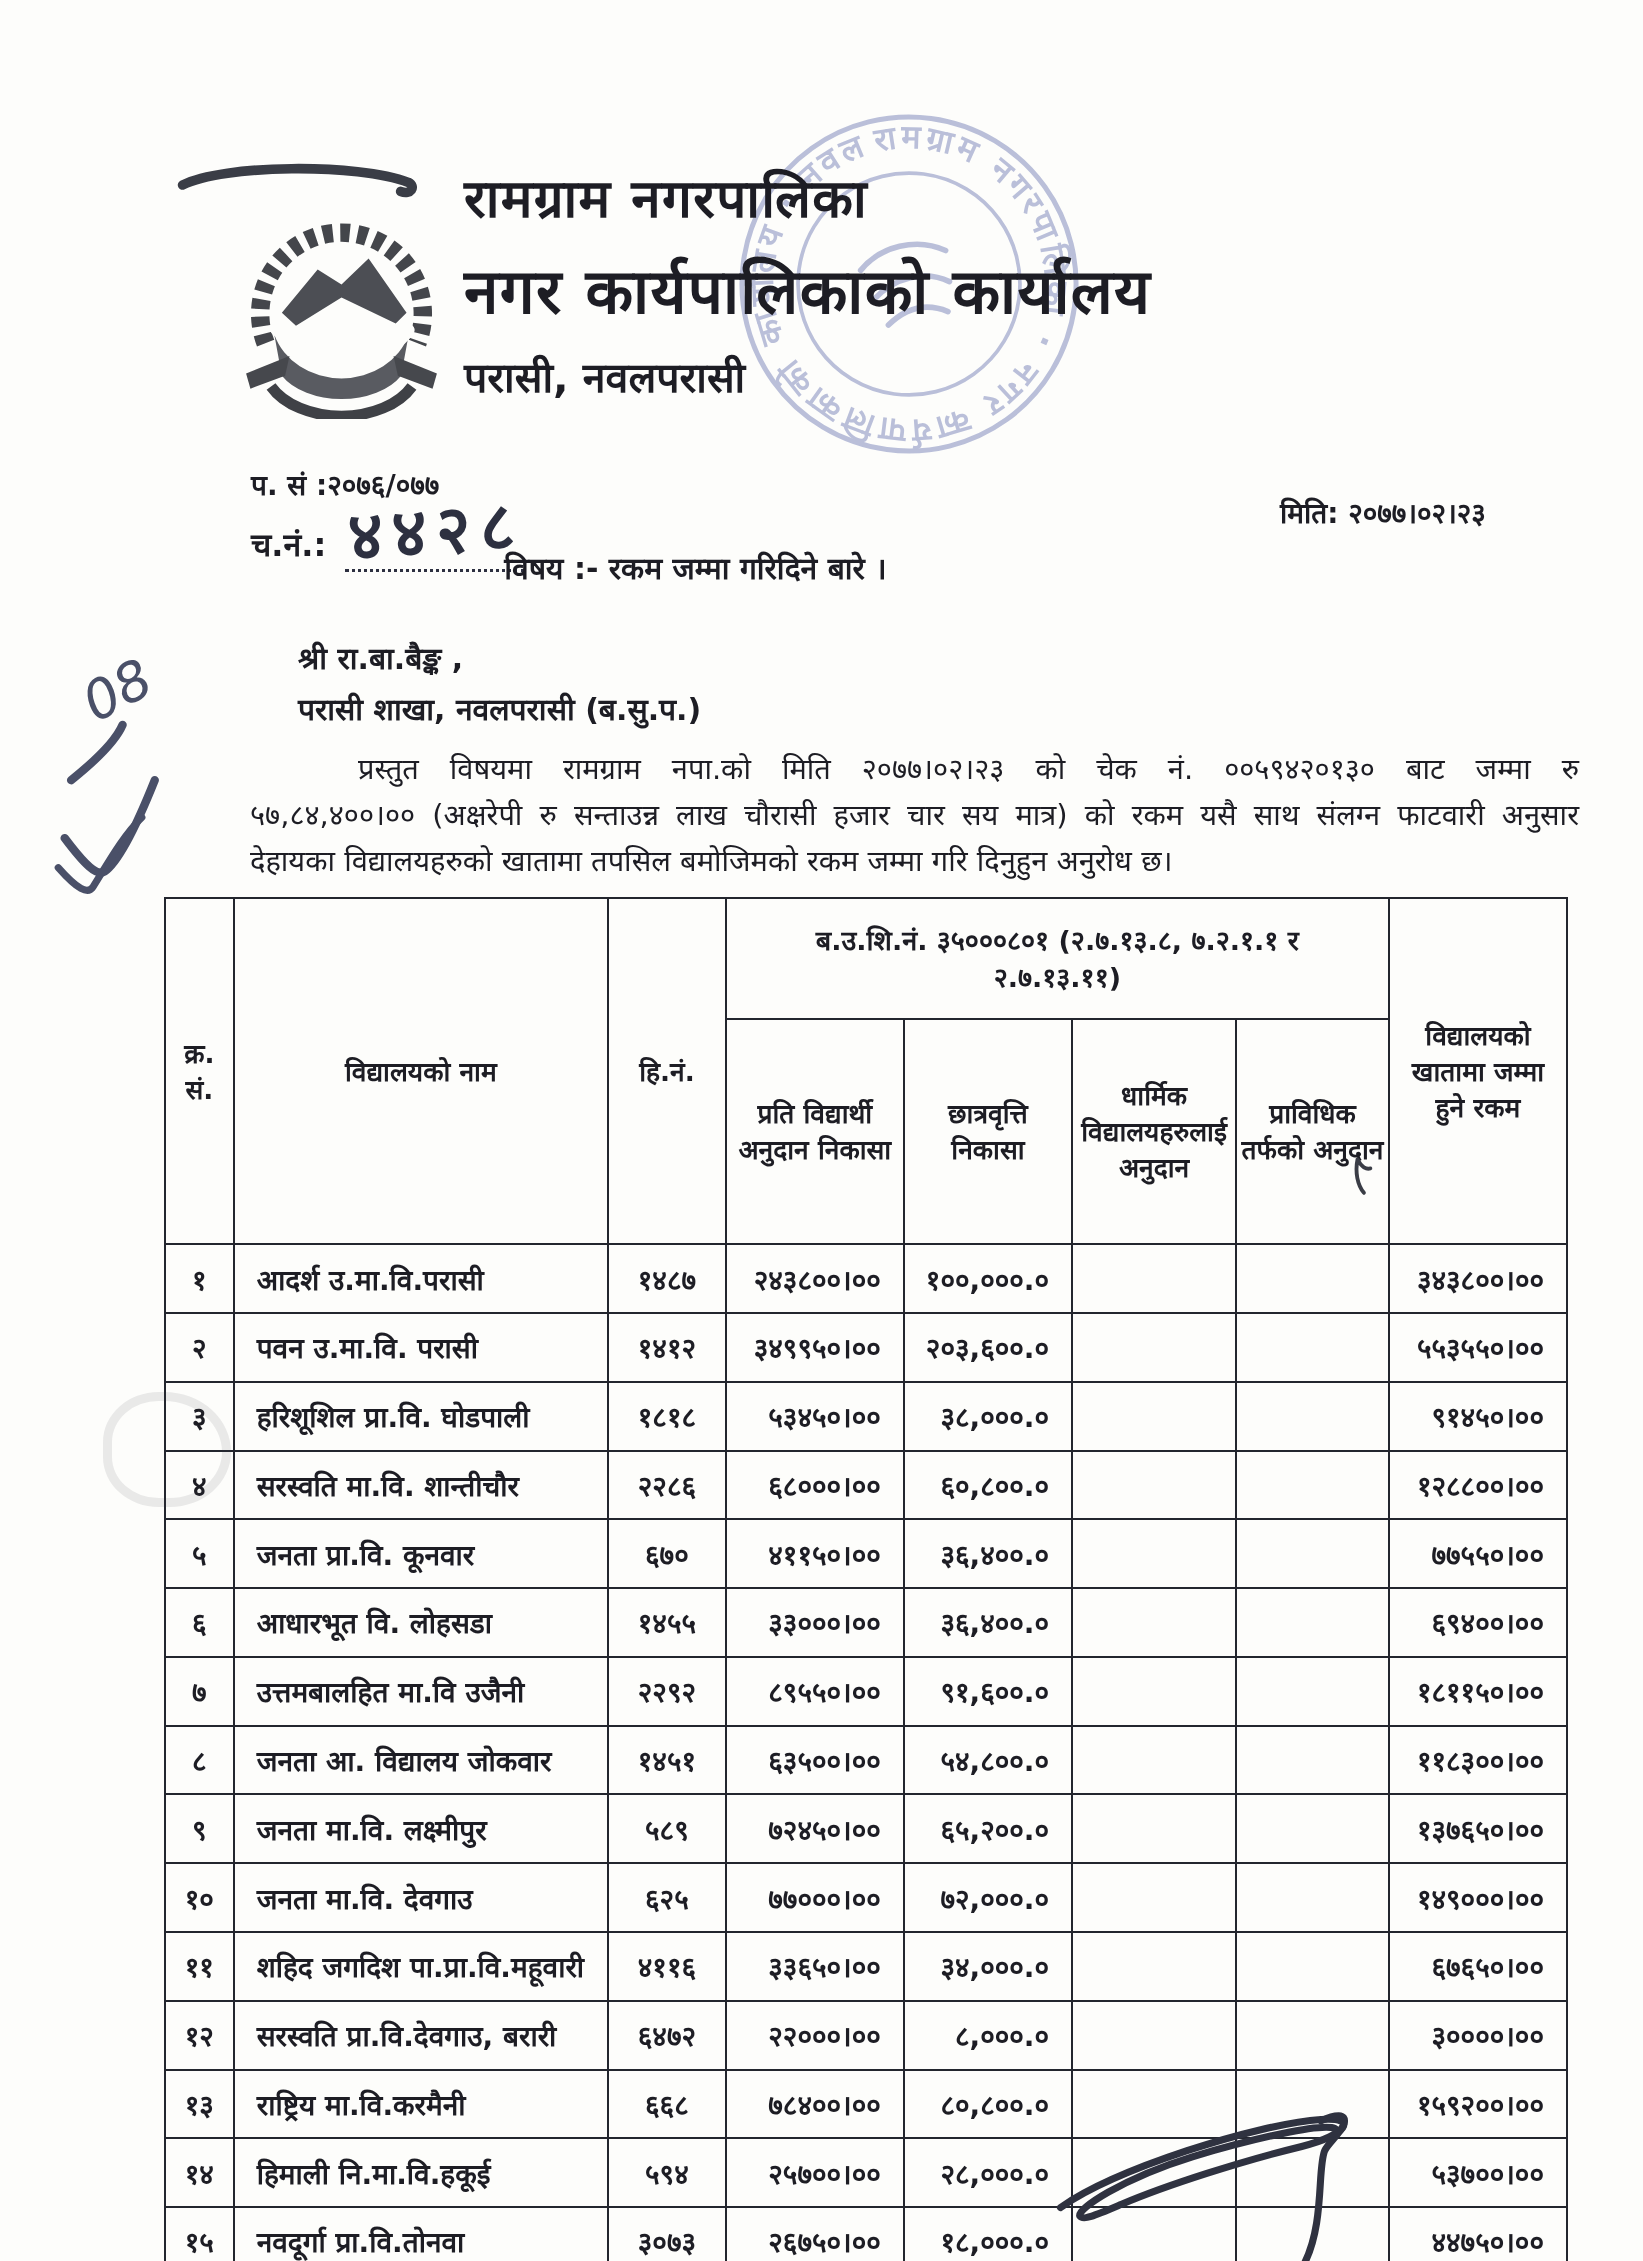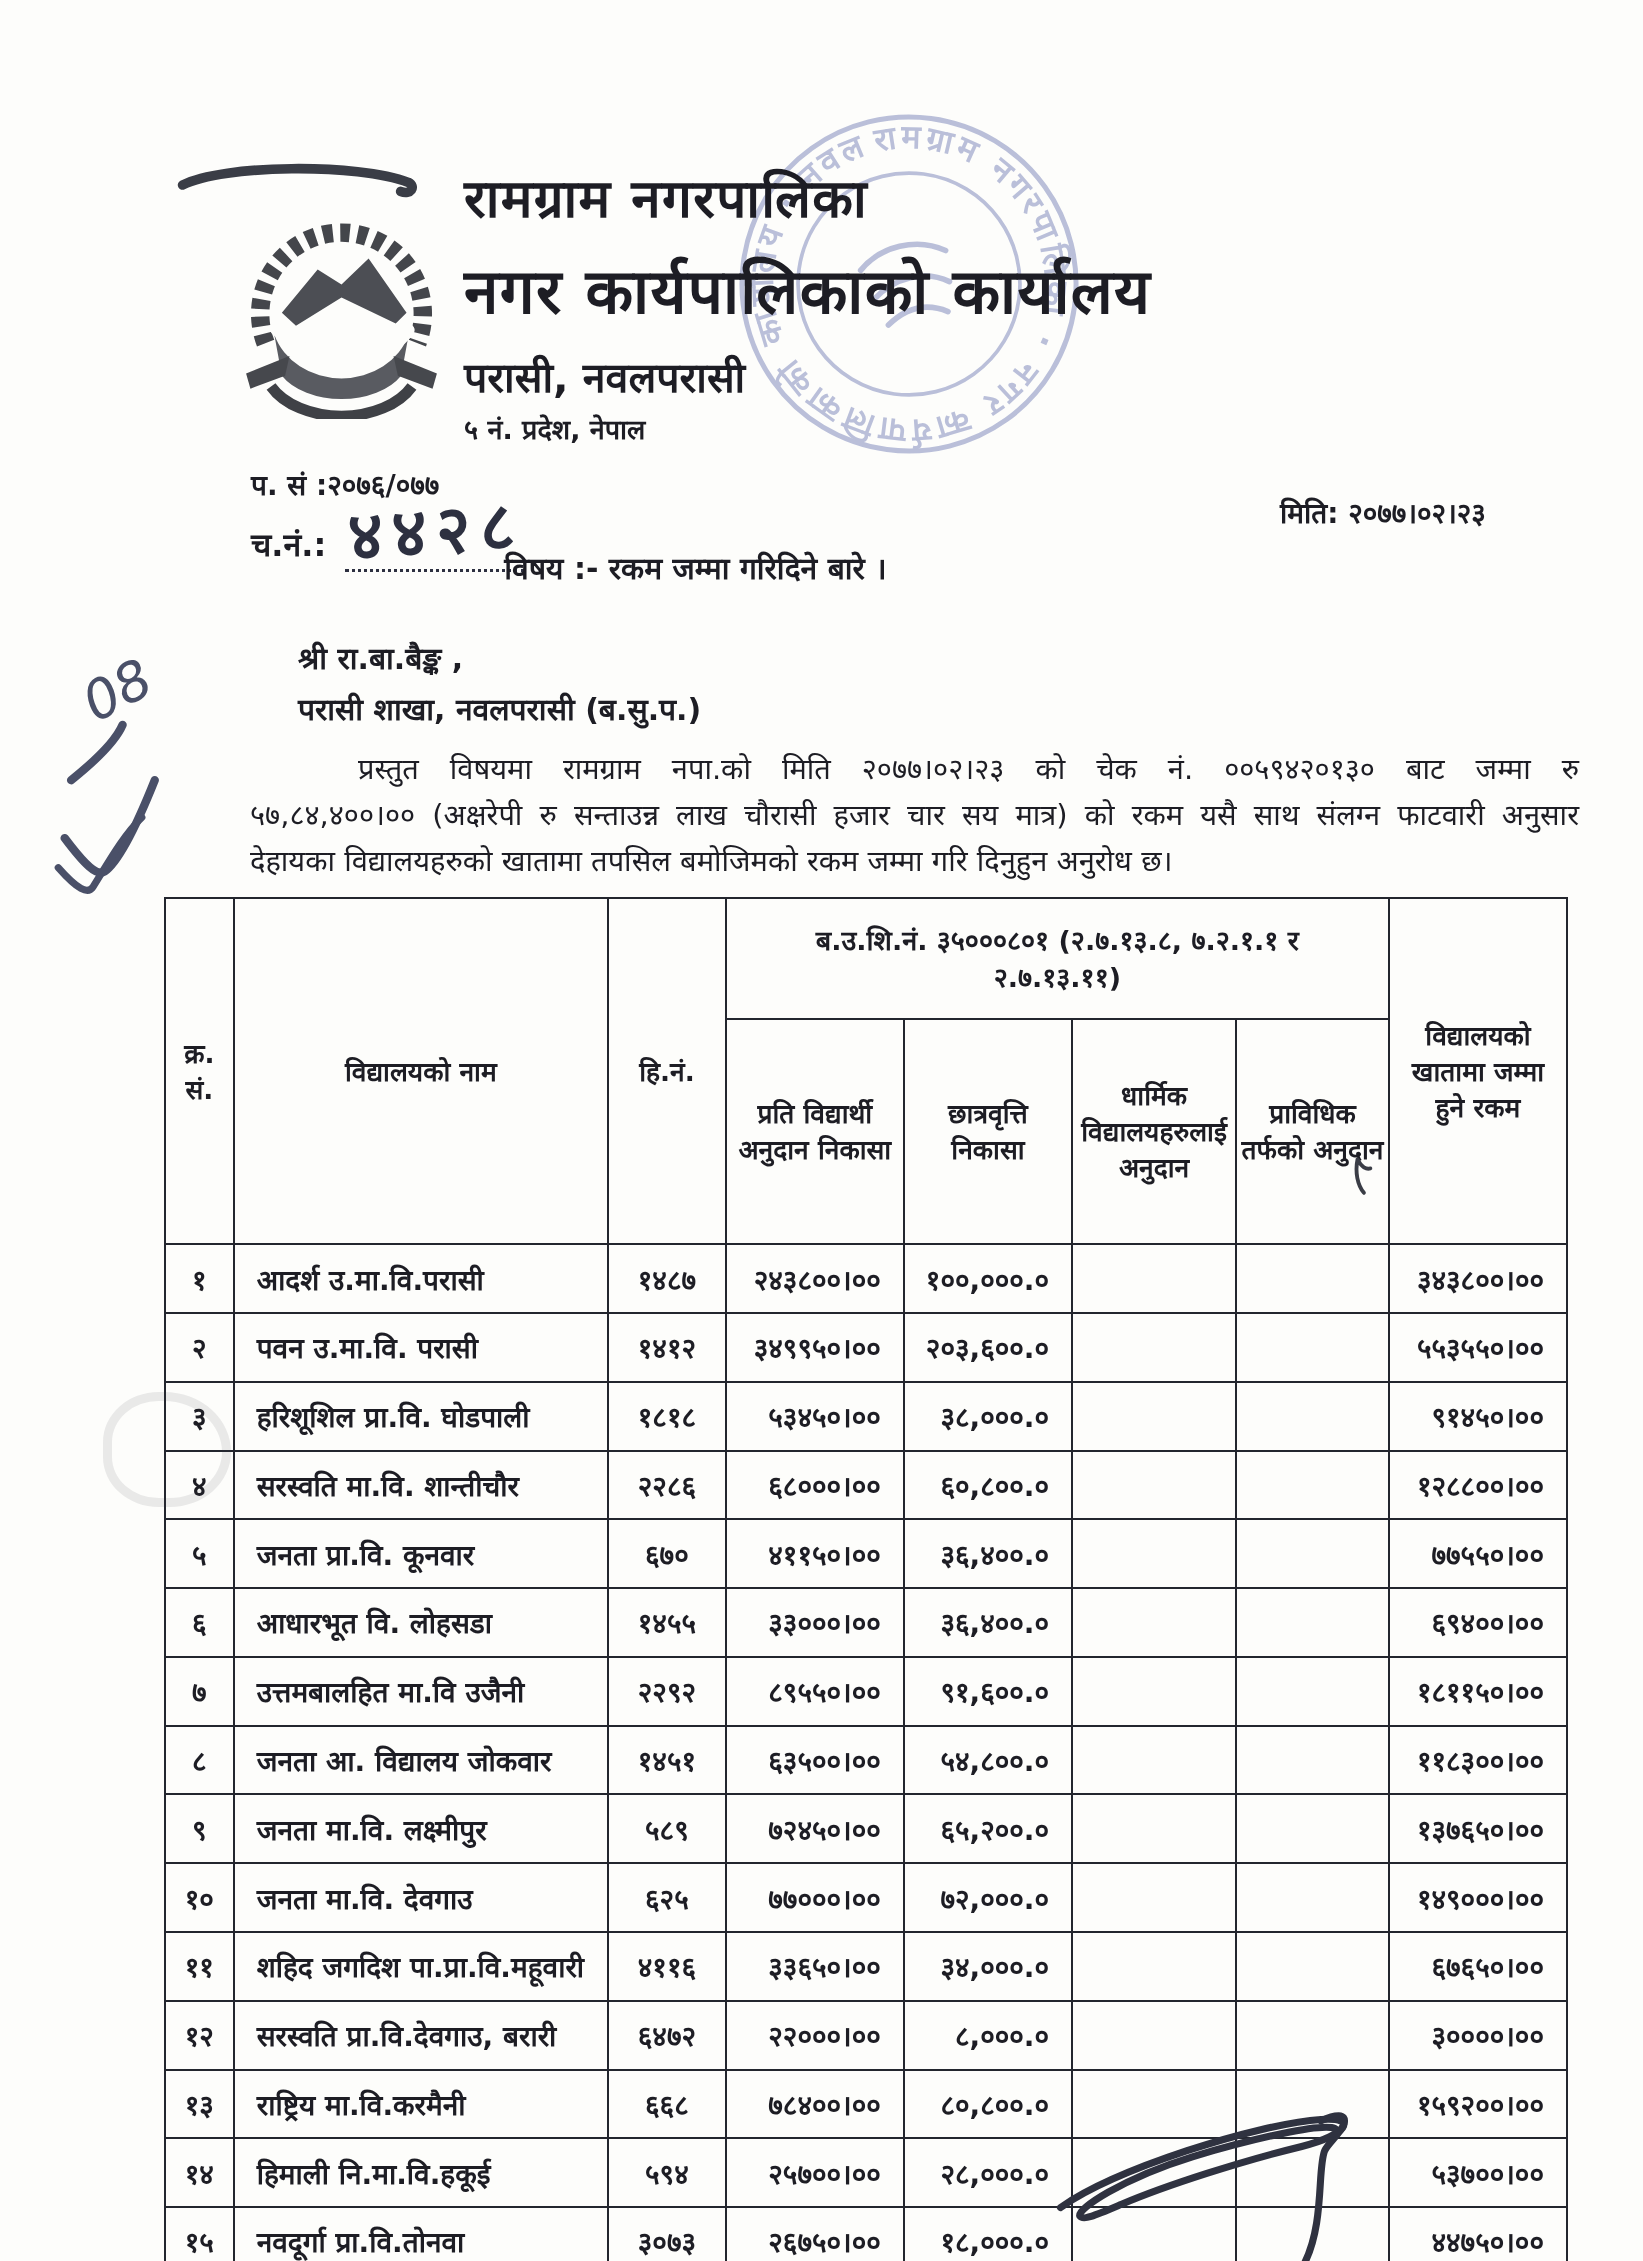--- a/index.html
+++ b/index.html
@@ -88,21 +88,20 @@
     <text fill="#7d88bb" font-size="52" font-weight="700" letter-spacing="6">
       <textPath href="#ring">रामग्राम नगरपालिका · नगर कार्यपालिकाको कार्यालय · नवलपरासी</textPath>
     </text>
     <path d="M230,260 C270,230 330,230 370,262 M240,310 C280,284 330,284 364,312 M252,356 C286,336 320,336 350,358" fill="none" stroke="#7d88bb" stroke-width="9" stroke-linecap="round"></path>
   </svg>
 
   <div class="abs letterhead">
     <div class="lh1">रामग्राम नगरपालिका</div>
     <div class="lh2">नगर कार्यपालिकाको कार्यालय</div>
     <div class="lh3">परासी, नवलपरासी</div>
-    <div class="lh4">५ नं. प्रदेश, नेपाल</div>
   </div>
 
   <div class="abs ref-left">प. सं :२०७६/०७७</div>
   <div class="abs ref-date">मिति: २०७७।०२।२३</div>
   <div class="abs chalani-label">च.नं.:</div>
   <div class="abs chalani-value">४४२८</div>
   <div class="abs chalani-dots"></div>
 
   <div class="abs subject">विषय :- रकम जम्मा गरिदिने बारे ।</div>
 

